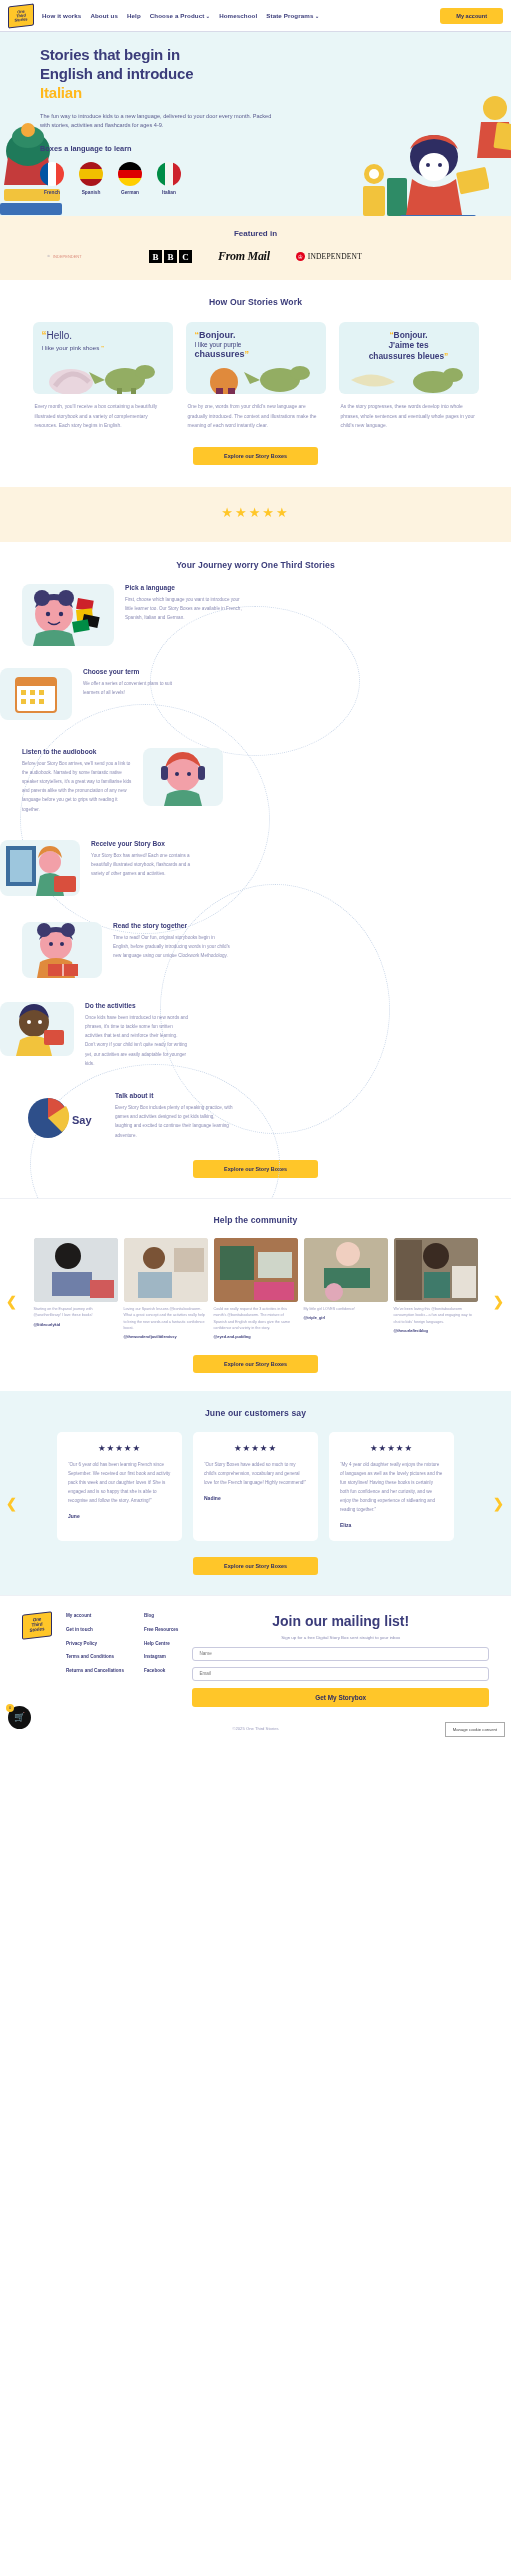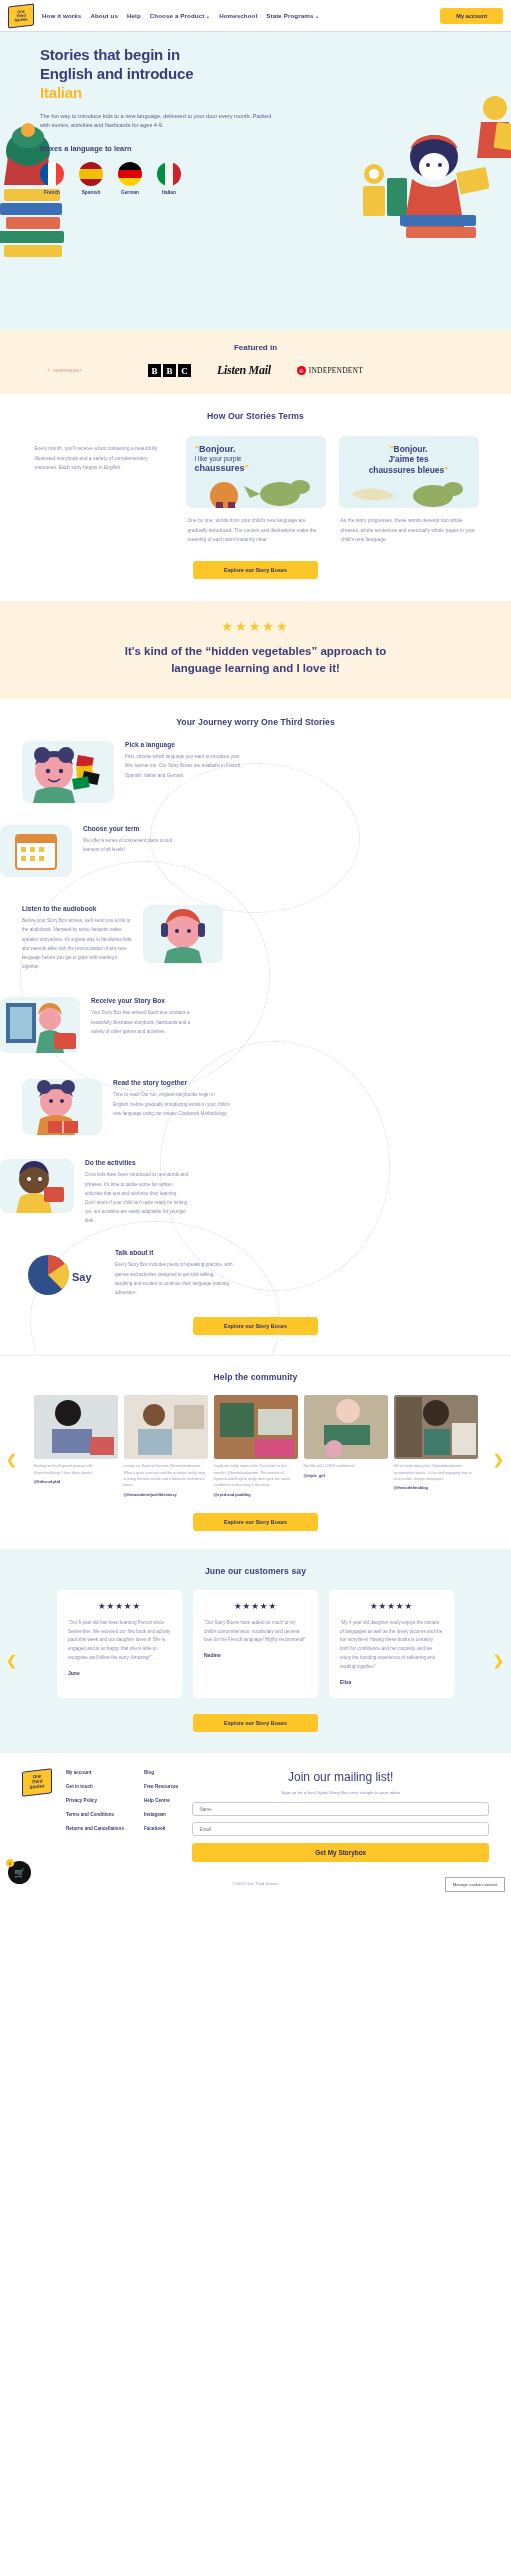--- a/index.html
+++ b/index.html
@@ -32,21 +32,21 @@
     letter-spacing:.1px; cursor:pointer;
   }
   .caret{ font-size:5px; margin-left:1.5px; }
   .nav-spacer{ flex:1; }
   .btn-account{
     background:#ffc629; color:#2e2d62; font-size:5.6px; font-weight:700;
     padding:5px 16px; border-radius:3px; border:none; cursor:pointer; white-space:nowrap;
   }
 
   
-  .hero{ background:#e9f6f7; padding:14px 0 10px; position:relative; overflow:hidden; height:298px;}
+  .hero{ background:#e9f6f7; padding:14px 0 10px; position:relative; overflow:hidden; height:184px;}
   .hero-inner{ padding-left:40px; position:relative; z-index:3; }
   .hero h1{
     font-size:15px; line-height:1.26; font-weight:700; color:#3b3c7a; letter-spacing:-.2px;
   }
   .hero h1 .lang{ color:#ffb81c; display:block; }
   .hero p{
     font-size:5.6px; line-height:1.75; color:#5a5b8e; margin-top:9px; max-width:235px;
   }
   .choose{ font-size:7.4px; font-weight:700; margin-top:13px; color:#3b3c7a; }
   .flags{ display:flex; gap:15px; margin-top:9px; }
@@ -136,21 +136,21 @@
   .t-stars{ font-size:8.5px; color:#2e2d62; letter-spacing:1px; }
   .t-body{ font-size:4.6px; line-height:1.95; color:#8b8cb4; margin-top:8px; text-align:left;}
   .t-name{ font-size:5px; font-weight:700; color:#3b3c7a; margin-top:7px; text-align:left;}
 
   
   .footer{ background:#fff; padding:17px 22px 10px; border-top:1px solid #eef0f5; display:flex; gap:14px;}
   .f-logo{ width:30px; height:25px; position:relative; flex:none; }
   .f-cols{ display:flex; gap:20px; }
   .f-col a{ display:block; font-size:4.6px; font-weight:700; color:#3b3c7a; margin-bottom:7px; line-height:1.5; cursor:pointer;}
   .f-news{ flex:1; text-align:center; }
-  .f-news h4{ font-size:12px; font-weight:400; color:#3b3c7a; }
+  .f-news h4{ font-size:14px; font-weight:700; color:#3b3c7a; }
   .f-news p{ font-size:4.4px; color:#8b8cb4; margin-top:5px; line-height:1.6;}
   .f-input{
     display:block; width:100%; height:14px; border:1px solid #c9cade; border-radius:3px;
     margin-top:6px; font-size:4.6px; padding:0 6px; color:#8b8cb4; background:#fff;
     font-family:"Liberation Sans", sans-serif;
   }
   .f-btn{ width:100%; background:#ffc629; border:none; border-radius:3px; padding:6px 0;
     font-size:6.4px; font-weight:700; color:#2e2d62; margin-top:7px; cursor:pointer;}
   .copyright{ text-align:center; font-size:4.2px; color:#9a9bbd; padding:9px 0 12px; background:#fff;}
   .cart{
@@ -278,32 +278,47 @@
     <div class="logos">
       <div class="indep-small">
         <span class="eagle">♔</span>
         <span class="t">INDEPENDENT</span>
       </div>
       <div class="bbc">
         <b>B</b>
         <b>B</b>
         <b>C</b>
       </div>
-      <div class="dm">Listen Mail</div>
+      <div class="dm">From Mail</div>
       <div class="indep">
         <span class="eagle">♔</span>
         <span class="t">INDEPENDENT</span>
       </div>
     </div>
   </div>
 
   <div class="how">
-    <div class="sec-title">How Our Stories Terms</div>
+    <div class="sec-title">How Our Stories Work</div>
     <div class="cards">
       <div class="card">
+        <div class="card-top">
+          <div class="q1">
+            <span class="qm">“</span><span>Hello.</span>
+            <span class="sub"><span>I like your pink shoes</span> <span class="qm">”</span></span>
+          </div>
+          <svg style="position:absolute;bottom:-2px;left:8px" width="125" height="38" viewBox="0 0 125 38">
+            <ellipse cx="30" cy="24" rx="22" ry="13" fill="#e9d6de"></ellipse>
+            <path d="M14 28 q16 -22 34 -4" stroke="#d9c2cc" stroke-width="5" fill="none"></path>
+            <ellipse cx="84" cy="22" rx="20" ry="12" fill="#93ad63"></ellipse>
+            <ellipse cx="104" cy="14" rx="10" ry="7" fill="#93ad63"></ellipse>
+            <path d="M64 22 l-16 -8 l6 12 z" fill="#93ad63"></path>
+            <rect x="76" y="30" width="5" height="8" fill="#7d9550"></rect>
+              <rect x="90" y="30" width="5" height="8" fill="#7d9550"></rect>
+          </svg>
+        </div>
         <div class="card-body">Every month, you'll receive a box containing a beautifully illustrated storybook and a variety of complementary resources. Each story begins in English.</div>
       </div>
       <div class="card">
         <div class="card-top">
           <div class="q2">
             <span class="qm" style="color:#ffb81c">“</span><span>Bonjour.</span>
             <span class="sub">I like your purple</span>
             <span class="bold"><span>chaussures</span><span class="qm" style="color:#ffb81c">”</span></span>
           </div>
           <svg style="position:absolute;bottom:-2px;left:4px" width="130" height="34" viewBox="0 0 130 34">
@@ -331,24 +346,20 @@
           </svg>
         </div>
         <div class="card-body">As the story progresses, these words develop into whole phrases, whole sentences and eventually whole pages in your child's new language.</div>
       </div>
     </div>
     <button class="btn-yellow">Explore our Story Boxes</button>
   </div>
 
   <div class="banner">
     <div class="stars">★★★★★</div>
-    <h3>
-      <span>It's kind of the “hidden vegetables” approach to</span><br>
-      <span>language learning and I love it!</span>
-    </h3>
   </div>
 
   <div class="journey">
     <div class="sec-title">Your Journey worry One Third Stories</div>
     <div class="steps">
       <div class="curve" style="left:150px; top:22px; width:210px; height:150px; border-color:#cdd9ea;"></div>
       <div class="curve" style="left:20px; top:120px; width:250px; height:230px;"></div>
       <div class="curve" style="left:160px; top:300px; width:230px; height:250px;"></div>
       <div class="curve" style="left:30px; top:480px; width:250px; height:200px;"></div>
 

